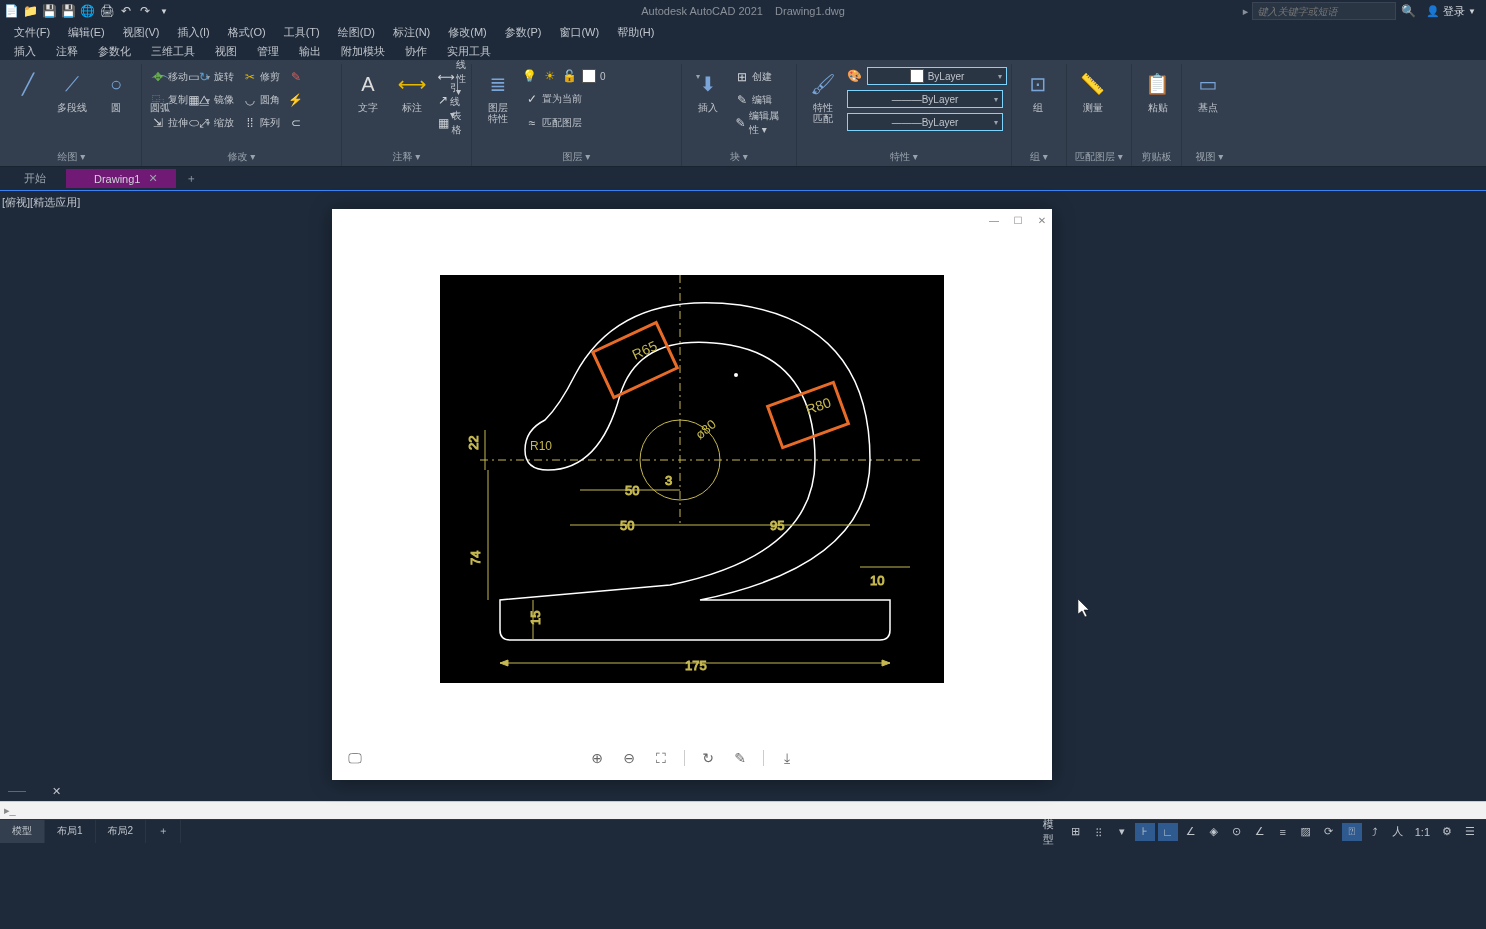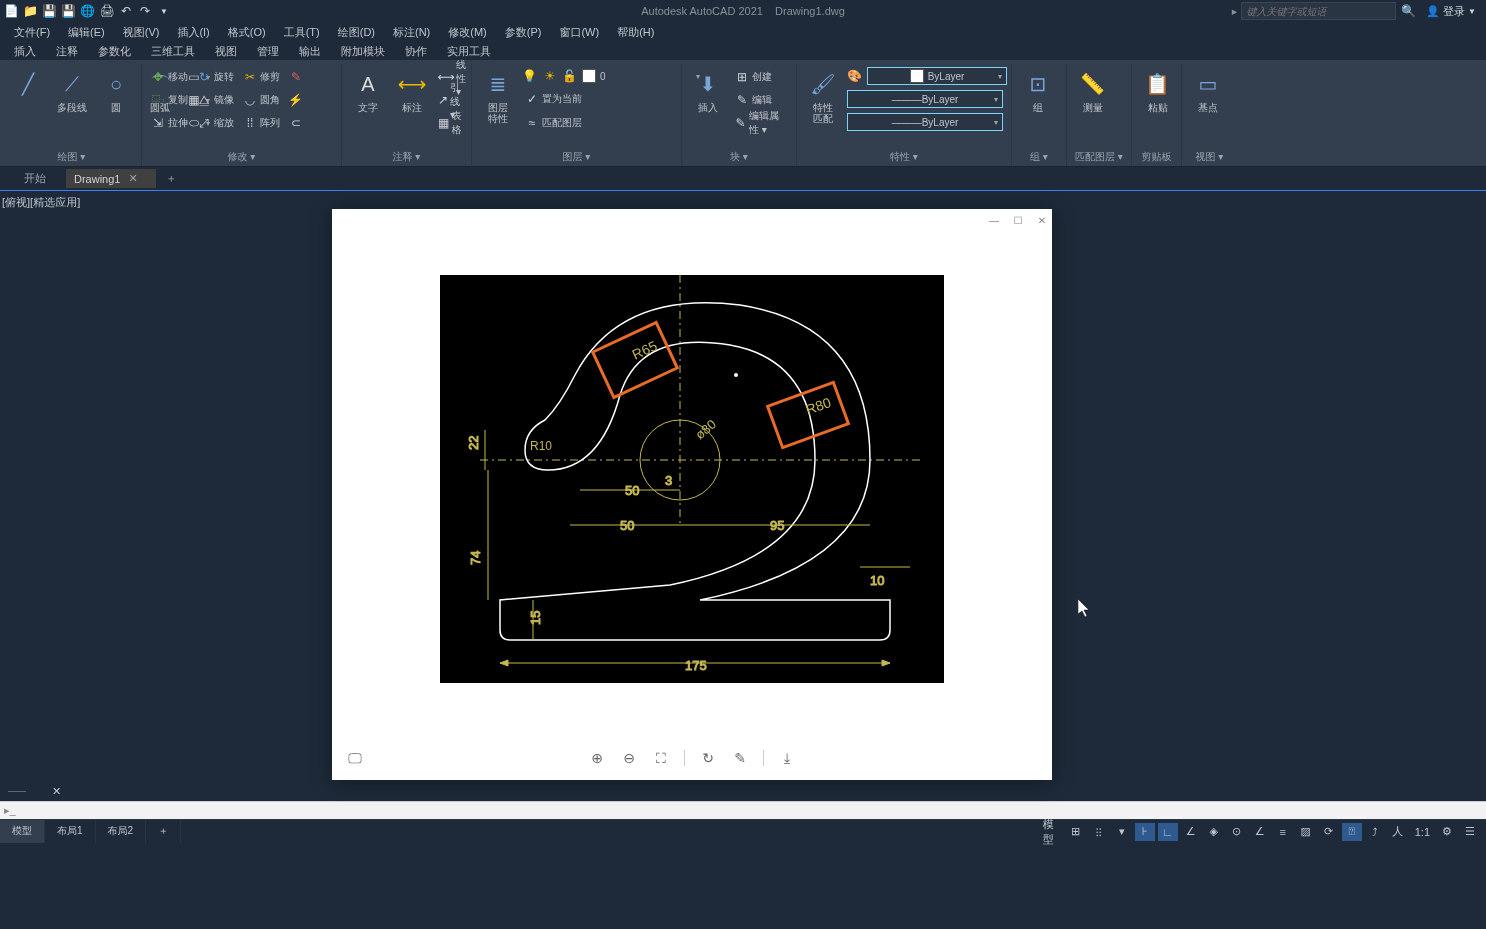--- a/index.html
+++ b/index.html
@@ -2,21 +2,21 @@
 <html><head>
 <meta charset="utf-8">
 <style>
 *{margin:0;padding:0;box-sizing:border-box;}
 body{font-family:"Microsoft YaHei",Arial,sans-serif;font-size:11px;color:#d0d3d8;background:#1e2a3a;overflow:hidden;width:1486px;height:929px;}
 .titlebar{height:22px;background:#1e2a3a;display:flex;align-items:center;padding:0 4px;position:relative;}
 .qat{display:flex;gap:3px;align-items:center;}
 .qat-icon{width:16px;height:16px;display:flex;align-items:center;justify-content:center;cursor:pointer;font-size:12px;}
 .app-title{position:absolute;left:50%;transform:translateX(-50%);color:#8a9099;font-size:11px;}
 .title-right{margin-left:auto;display:flex;align-items:center;gap:4px;}
-.search-box{background:#2a3544;border:1px solid #3a4455;height:18px;width:155px;padding:0 4px;color:#6a7585;font-size:10px;font-style:italic;}
+.search-box{background:#2a3544;border:1px solid #3a4455;height:18px;width:144px;padding:0 4px;color:#6a7585;font-size:10px;font-style:italic;}
 .login-btn{color:#d0d3d8;display:flex;align-items:center;gap:3px;padding:0 6px;}
 .menubar{height:20px;background:#1e2a3a;display:flex;align-items:center;padding:0 6px;gap:2px;}
 .menu-item{padding:2px 8px;cursor:pointer;color:#c0c5cc;font-size:11px;}
 .ribbon{background:#333f4f;border-bottom:1px solid #1a2430;}
 .ribbon-tabs{height:18px;display:flex;padding:0 4px;background:#1e2a3a;}
 .ribbon-tab{padding:2px 10px;cursor:pointer;color:#c0c5cc;font-size:11px;}
 .ribbon-content{height:106px;display:flex;padding:4px 2px 0;}
 .panel{border-right:1px solid #2a3544;padding:2px 6px;display:flex;flex-direction:column;position:relative;}
 .panel-body{flex:1;display:flex;gap:4px;}
 .panel-title{height:16px;text-align:center;font-size:10px;color:#9aa3ad;padding-top:2px;display:flex;align-items:center;justify-content:center;gap:4px;}
@@ -25,21 +25,21 @@
 .big-label{font-size:10px;color:#c0c5cc;text-align:center;line-height:1.1;}
 .small-btns{display:flex;flex-direction:column;gap:1px;}
 .small-row{display:flex;align-items:center;gap:2px;height:22px;cursor:pointer;padding:0 2px;}
 .small-icon{width:16px;height:16px;display:flex;align-items:center;justify-content:center;font-size:12px;}
 .small-label{font-size:10px;color:#c0c5cc;}
 .dd-arrow{font-size:8px;color:#9aa3ad;margin-left:2px;}
 .prop-row{display:flex;align-items:center;height:20px;gap:4px;}
 .prop-swatch{width:14px;height:14px;border:1px solid #555;background:#fff;}
 .prop-dd{background:#2a3544;border:1px solid #7dd3fc;height:18px;width:140px;color:#c0c5cc;font-size:10px;display:flex;align-items:center;justify-content:center;position:relative;}
 .doc-tabs{height:24px;background:#1e2a3a;display:flex;align-items:center;padding:0 4px;border-bottom:1px solid #3b82f6;}
-.doc-tab{padding:3px 18px 3px 8px;background:#404040;color:#d0d3d8;font-size:11px;position:relative;cursor:pointer;display:flex;align-items:center;gap:8px;}
+.doc-tab{padding:3px 18px 3px 28px;background:#701a75;color:#d0d3d8;font-size:11px;position:relative;cursor:pointer;display:flex;align-items:center;gap:8px;}
 .doc-tab .close{font-size:11px;color:#9aa3ad;}
 .doc-tab.start{background:transparent;color:#9aa3ad;padding:3px 20px;}
 .doc-plus{padding:3px 10px;color:#9aa3ad;cursor:pointer;}
 .viewport{background:#1e2a3a;position:relative;height:590px;}
 .view-label{position:absolute;top:4px;left:2px;color:#c0c5cc;font-size:11px;}
 .preview-window{position:absolute;left:332px;top:18px;width:720px;height:571px;background:#fff;box-shadow:0 2px 20px rgba(0,0,0,.4);}
 .pw-titlebar{height:22px;display:flex;justify-content:flex-end;align-items:center;padding:0 4px;gap:12px;}
 .pw-ctrl{width:12px;height:12px;cursor:pointer;color:#888;font-size:10px;display:flex;align-items:center;justify-content:center;}
 .pw-canvas{position:absolute;left:108px;top:66px;width:504px;height:408px;background:#000;}
 .pw-footer{position:absolute;bottom:0;left:0;right:0;height:44px;display:flex;align-items:center;padding:0 14px;}

